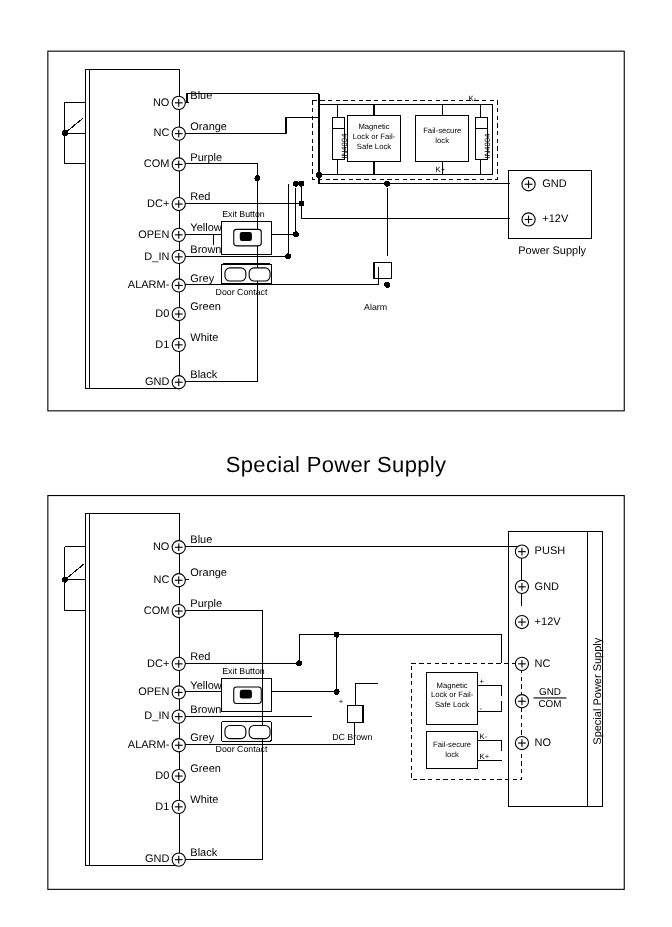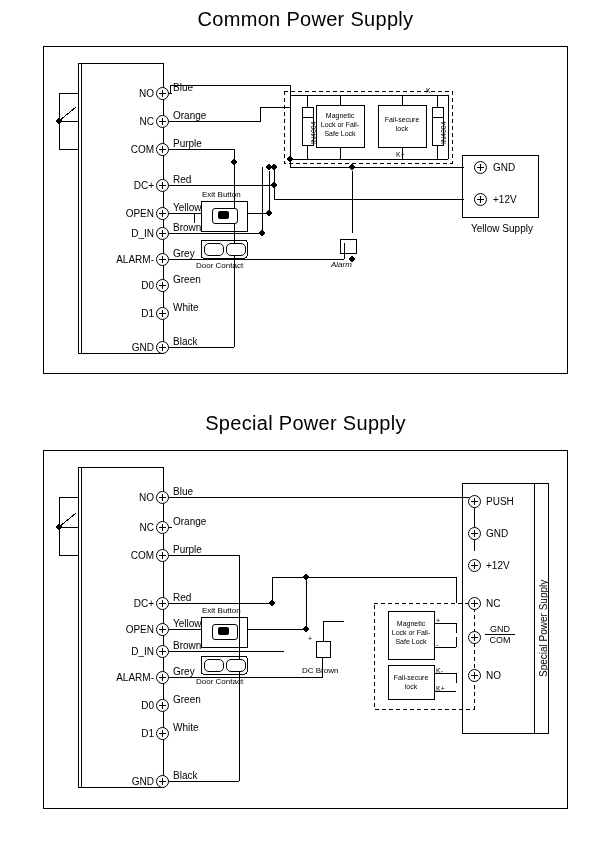--- a/index.html
+++ b/index.html
@@ -76,21 +76,20 @@
   }
   .term::after {
     left: 5px; top: 2px; width: 1px; height: 7px;
   }
 </style>
 </head>
 <body>
 
 <div class="panel" style="top:0; height:400px;">
 
-  <div class="panel-title" style="position:absolute; left:0; top:8px; width:611px;">Common Power Supply</div>
 
   <div class="frame" style="left:43px; top:46px; width:523px; height:326px;">
 
     <svg class="diagram" viewBox="0 0 523 326">
       <g stroke="#000" stroke-width="1" fill="none" shape-rendering="crispEdges">
 
         <rect x="34" y="16" width="85" height="290"></rect>
 
         <line x1="37" y1="16" x2="37" y2="306"></line>
 
@@ -216,33 +215,33 @@
 
     <div class="lbl xs c" style="left:274px; top:64px; width:44px; line-height:9px; white-space:normal;">Magnetic Lock or Fail-Safe Lock</div>
     <div class="lbl xs c" style="left:336px; top:68px; width:44px; line-height:9px; white-space:normal;">Fail-secure lock</div>
     <div class="vert xs" style="left:266px; top:97px;">IN4004</div>
     <div class="vert xs" style="left:396px; top:97px;">IN4004</div>
     <div class="lbl xs" style="left:352px; top:102px;">K+</div>
     <div class="lbl xs" style="left:382px; top:38px;">K-</div>
 
     <div class="lbl sm" style="left:158px; top:142px;">Exit Button</div>
     <div class="lbl sm" style="left:152px; top:213px;">Door Contact</div>
-    <div class="lbl sm" style="left:287px; top:212px;font-style:italic;">Alarm</div>
+    <div class="lbl sm" style="left:287px; top:227px;">Alarm</div>
 
     <div style="position:absolute; left:168px; top:161px; width:24px; height:14px; border:1px solid #000; border-radius:3px; background:#fff;"></div>
     <div style="position:absolute; left:174px; top:164px; width:11px; height:8px; background:#000; border-radius:2px;"></div>
 
     <div style="position:absolute; left:160px; top:196px; width:18px; height:11px; border:1px solid #000; border-radius:5px; background:#fff;"></div>
     <div style="position:absolute; left:182px; top:196px; width:18px; height:11px; border:1px solid #000; border-radius:5px; background:#fff;"></div>
 
     <div class="term" style="left:430px; top:114px;"></div>
     <div class="term" style="left:430px; top:146px;"></div>
     <div class="lbl" style="left:449px; top:115px;">GND</div>
     <div class="lbl" style="left:449px; top:147px;">+12V</div>
-    <div class="lbl c" style="left:418px; top:176px; width:80px;">Yellow Supply</div>
+    <div class="lbl c" style="left:418px; top:176px; width:80px;">Power Supply</div>
   </div>
 </div>
 
 <div class="panel" style="top:400px; height:443px;">
 
   <div class="panel-title" style="position:absolute; left:0; top:12px; width:611px;">Special Power Supply</div>
 
   <div class="frame" style="left:43px; top:50px; width:523px; height:357px;">
 
     <svg class="diagram" viewBox="0 0 523 357">

